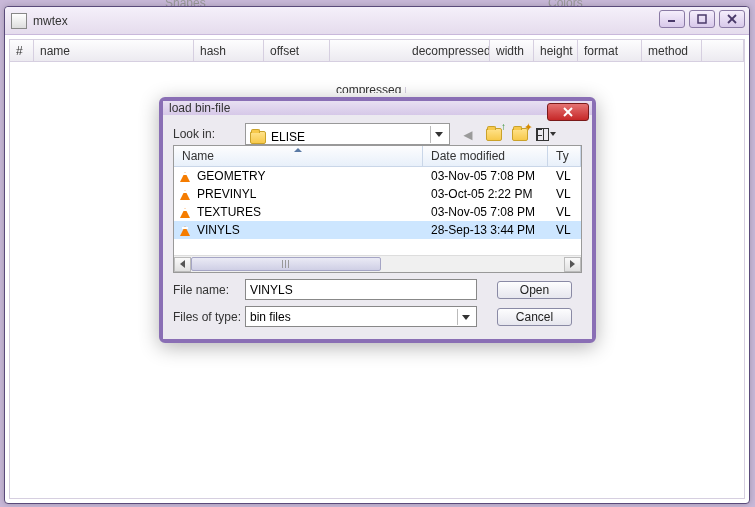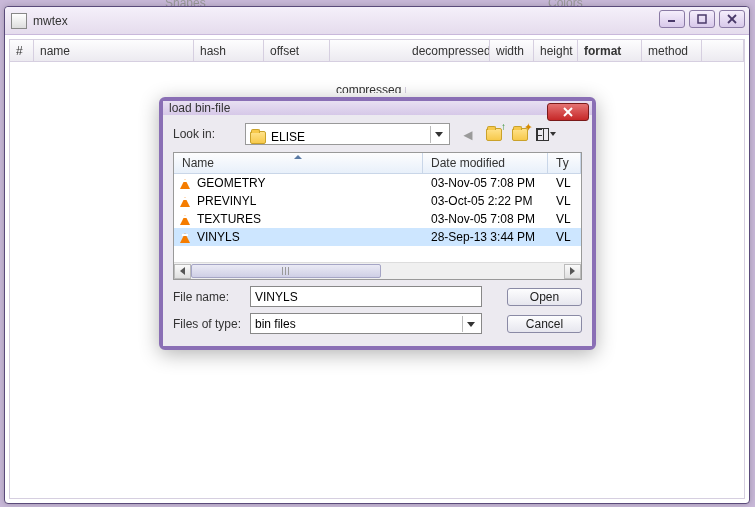--- a/index.html
+++ b/index.html
@@ -54,21 +54,21 @@
   .dialog-titlebar .title { color: #333; }
   .dialog-close {
     position: absolute; right: 3px; top: 2px; width: 42px; height: 18px;
     background: linear-gradient(#e57373, #c62828); border: 1px solid #7a1a1a;
     border-radius: 3px; display: flex; align-items: center; justify-content: center;
     color: #fff; font-weight: bold; cursor: default;
   }
 
   .dialog-body { padding: 8px 10px 12px 10px; background: #eceaf0; }
 
-  .row { display: flex; align-items: center; margin-bottom: 7px; }
+  .row { display: flex; align-items: center; margin-bottom: 0; }
   .lbl { width: 72px; color: #333; }
 
   .lookin-select {
     flex: 0 0 205px; height: 22px; border: 1px solid #999; background: #fff;
     display: flex; align-items: flex-end; padding: 0 4px; position: relative;
   }
   .folder-icon {
     width: 16px; height: 13px; background: linear-gradient(#ffe28a,#f7c94b);
     border: 1px solid #caa22a; border-radius: 2px; margin-right: 5px; position: relative;
   }
@@ -137,21 +137,21 @@
   }
 
   .hscroll { height:17px; background:#f0f0f0; border-top:1px solid #ddd; display:flex; align-items:center; }
   .hs-btn { width:17px; height:15px; background:linear-gradient(#fafafa,#e0e0e0); border:1px solid #bbb; display:flex; align-items:center; justify-content:center; }
   .hs-track { flex:1; height:15px; position:relative; }
   .hs-thumb { position:absolute; left:0; top:0; height:14px; width:190px; background:linear-gradient(#eaeaf5,#cfcfe5); border:1px solid #a5a5c5; border-radius:2px; display:flex; align-items:center; justify-content:center; }
   .hs-grip { width:8px; height:8px; background:repeating-linear-gradient(90deg,#999 0 1px,transparent 1px 3px); }
   .htri-l { width:0;height:0;border-top:4px solid transparent;border-bottom:4px solid transparent;border-right:5px solid #555; }
   .htri-r { width:0;height:0;border-top:4px solid transparent;border-bottom:4px solid transparent;border-left:5px solid #555; }
 
-  .form-row { display:flex; align-items:center; margin-top:6px;justify-content:space-between; }
+  .form-row { display:flex; align-items:center; margin-top:6px; }
   .form-row .lbl { width:72px; }
   .text-input {
     width: 232px; height:21px; border:1px solid #888; background:#fff; padding:2px 4px;
   }
   .combo { position:relative; }
   .combo .caret { position:absolute; right:2px; top:2px; width:17px; height:16px; border-left:1px solid #bbb; display:flex; align-items:center; justify-content:center; }
 
   .dlg-btn {
     width:75px; height:18px; margin-left:20px;
     background:linear-gradient(#fdfdfe,#e6e6ee); border:1px solid #8a8aa5; border-radius:3px;
@@ -193,21 +193,21 @@
   <div class="table-area">
     <div class="thead" id="thead">
         <div class="th" style="width: 24px;">#</div>
         <div class="th" style="width: 160px;">name</div>
         <div class="th" style="width: 70px;">hash</div>
         <div class="th" style="width: 66px;">offset</div>
         <div class="th" style="width: 76px; margin-top: 47px;">compressed</div>
         <div class="th" style="width: 84px;">decompressed</div>
         <div class="th" style="width: 44px;">width</div>
         <div class="th" style="width: 44px;">height</div>
-        <div class="th" style="width: 64px; font-weight: bold;">format</div>
+        <div class="th" style="width: 64px;">format</div>
         <div class="th" style="width: 60px;">method</div>
         <div class="th" style="flex: 1 1 0%;"></div>
       </div>
     <div></div>
   </div>
 </div>
 
 <div class="dialog">
   <div class="dialog-titlebar">
     <span class="title">load bin-file</span>

